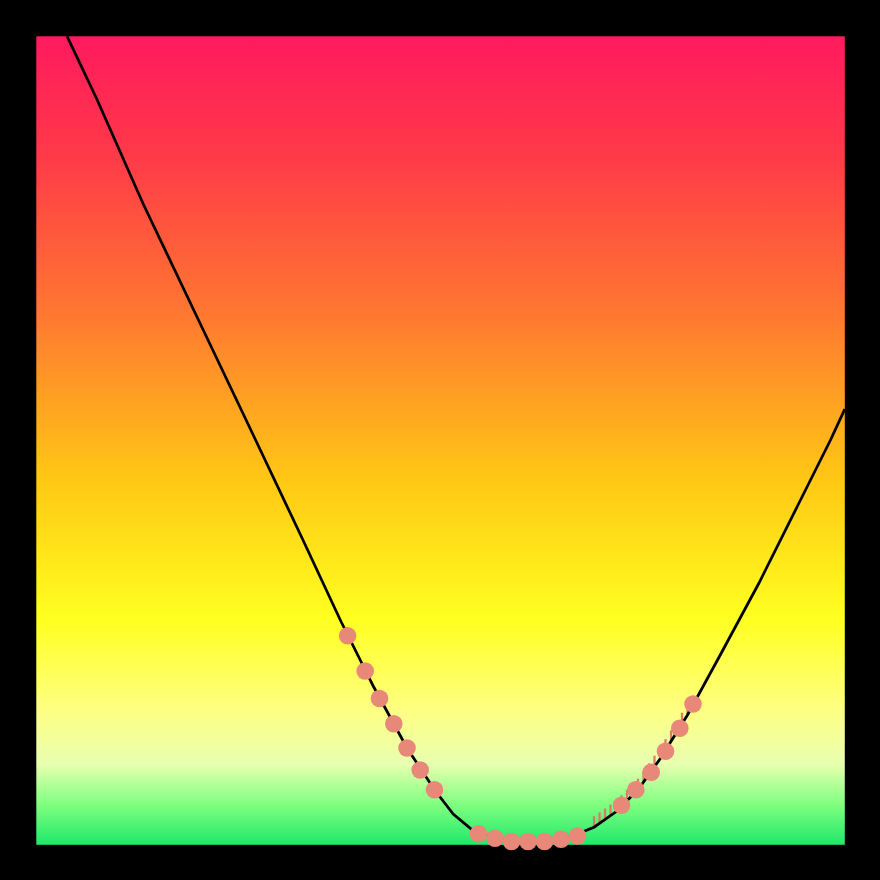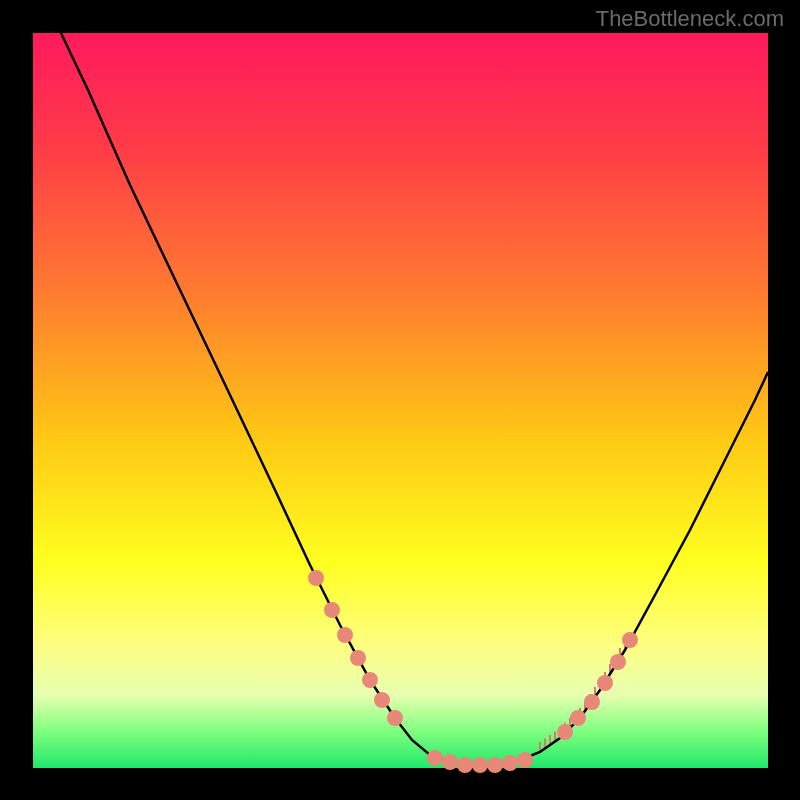--- a/index.html
+++ b/index.html
@@ -91,14 +91,13 @@
         <circle cx="510" cy="763" r="8" fill="#e88878"></circle>
         <circle cx="525" cy="760" r="8" fill="#e88878"></circle>
         <circle cx="565" cy="732" r="8" fill="#e88878"></circle>
         <circle cx="578" cy="718" r="8" fill="#e88878"></circle>
         <circle cx="592" cy="702" r="8" fill="#e88878"></circle>
         <circle cx="605" cy="683" r="8" fill="#e88878"></circle>
         <circle cx="618" cy="662" r="8" fill="#e88878"></circle>
         <circle cx="630" cy="640" r="8" fill="#e88878"></circle>
       </g>
   </svg>
-  <div class="watermark">TheBottleneck.com</div>
 </div>
 
 </body></html>

